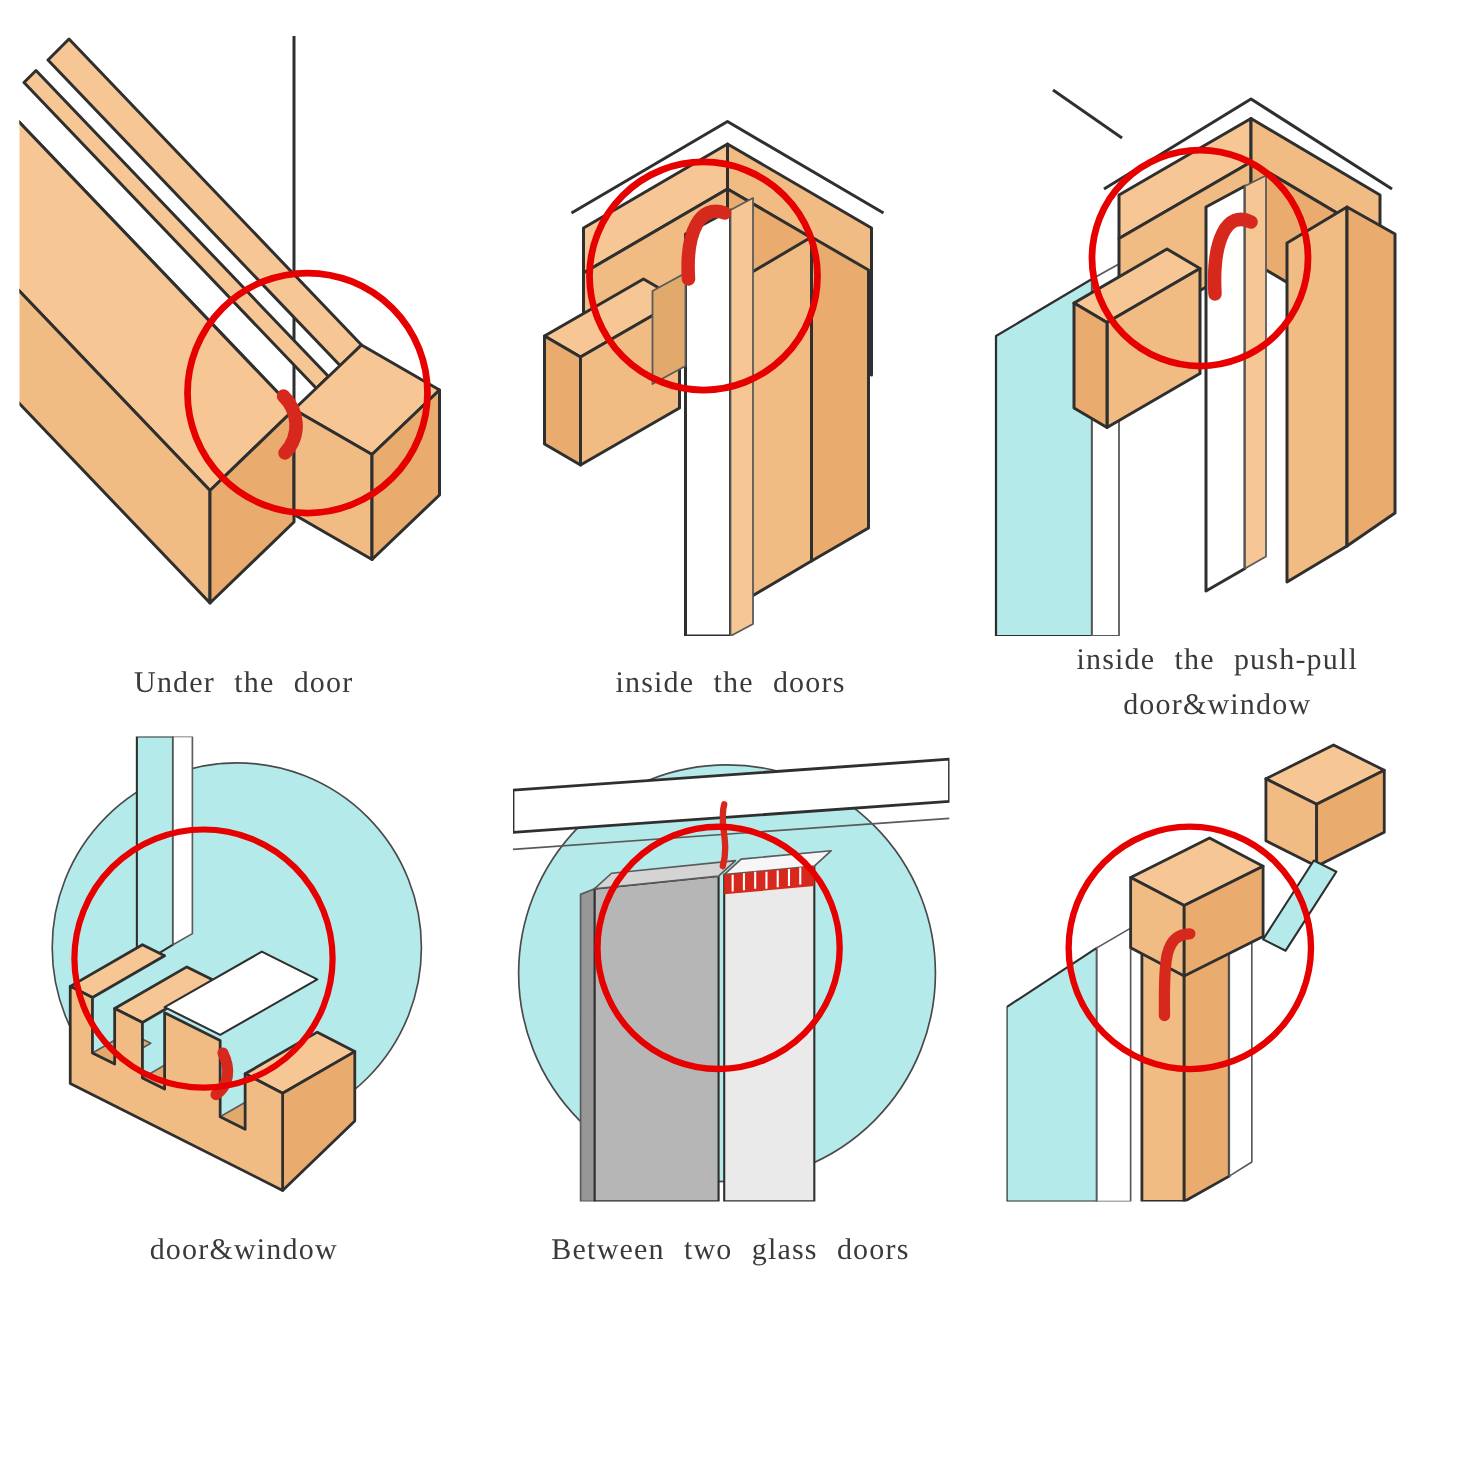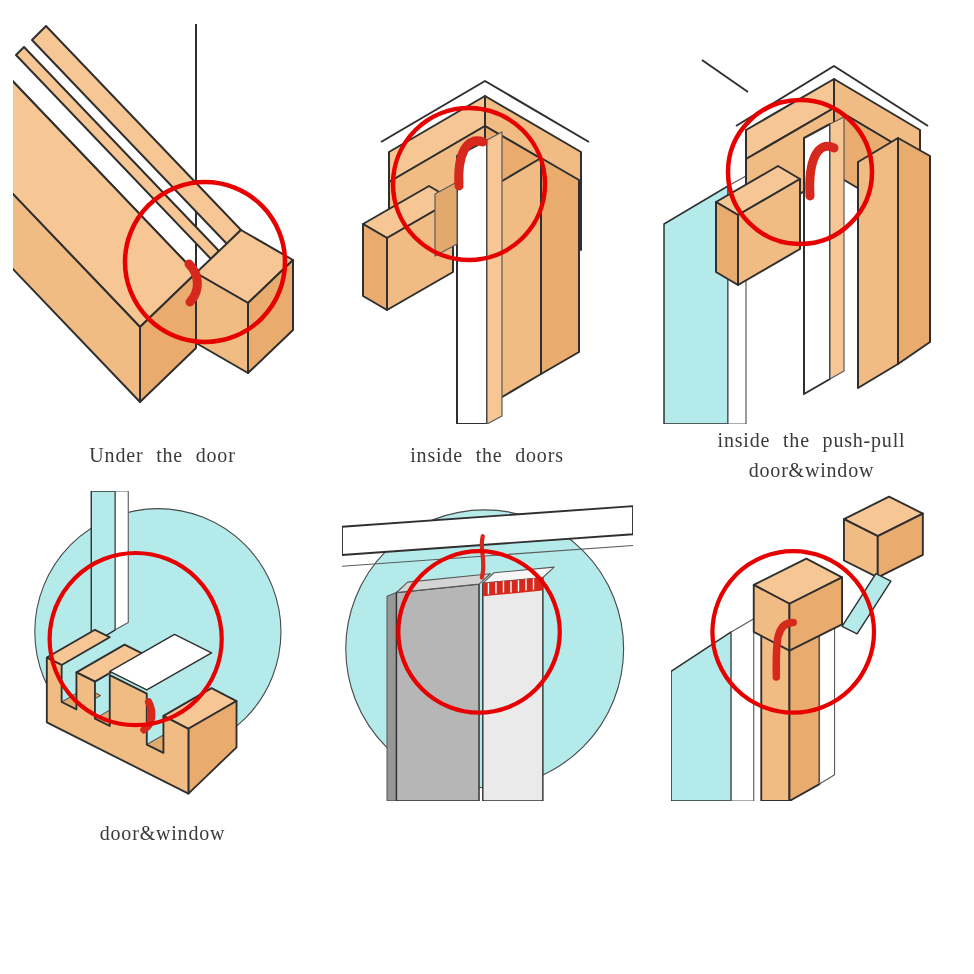--- a/index.html
+++ b/index.html
@@ -170,20 +170,23 @@
           <polygon class="fdt2 st" points="150,98 214,92 226,81 162,87"></polygon>
         </g>
         <g>
           <polygon class="fseal" points="150,98 214,92 214,106 150,112"></polygon>
           <path class="hatch" d="M156,98 v12 M164,97 v12 M172,96 v12 M180,96 v12 M188,95 v12 M196,94 v12 M204,93 v12"></path>
           <path class="seal" stroke-width="4.5" d="M 150,48 C 146,62 154,74 149,92"></path>
         </g>
         <circle class="hl" cx="146" cy="150" r="86"></circle>
       </svg>
     </div>
+    <div class="caption">
+      <div class="cap-line">Between two glass doors</div>
+    </div>
   </div>
 
   <div class="panel bot">
     <div class="fig">
       <svg width="282" height="310" viewBox="0 0 300 330">
         <g>
           <polygon class="fg so15" points="0,192 64,150 64,330 0,330"></polygon>
           <polygon class="fw st" points="64,150 88,136 88,330 64,330"></polygon>
         </g>
         <g>

